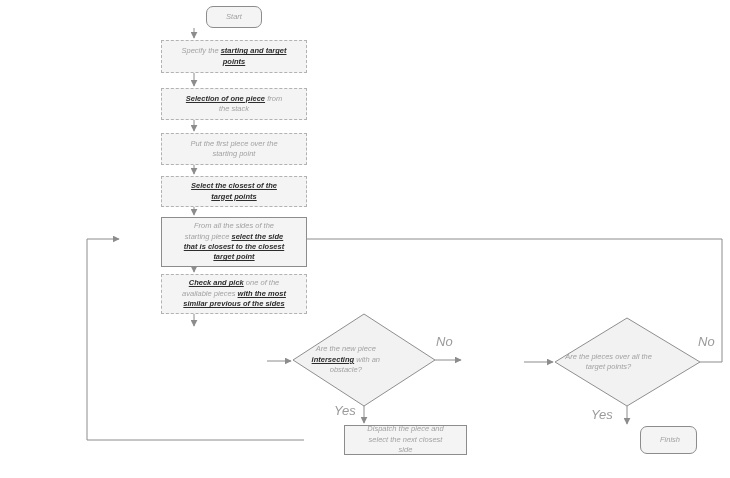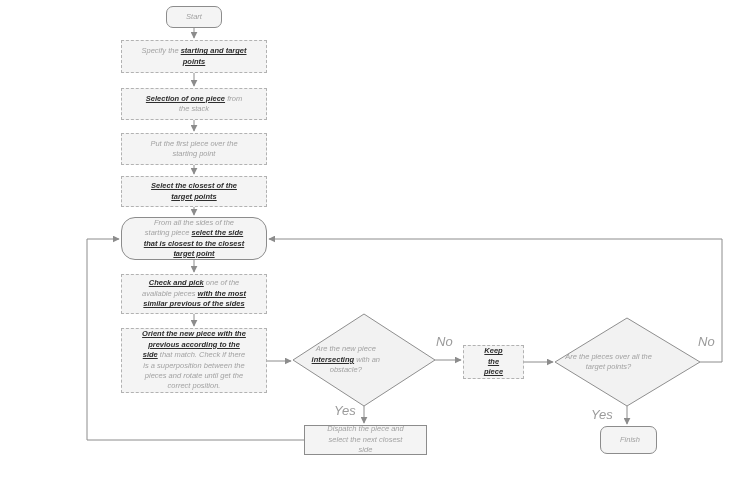--- a/index.html
+++ b/index.html
@@ -10,20 +10,21 @@
     font-family:"Liberation Sans", sans-serif;
     overflow:hidden;
   }
   #edges{position:absolute;left:0;top:0;width:730px;height:478px;}
   .node{
     position:absolute;
     box-sizing:border-box;
     background:#f4f4f4;
     display:flex;align-items:center;justify-content:center;
     padding:2px 19px;
+    margin-left:40px;
   }
   .dashed{border:1px dashed #b2b2b2;}
   .solid{border:1px solid #8c8c8c;}
   .rounded{border:1px solid #8c8c8c;border-radius:7px;}
   .txt{
     width:100%;
     text-align:center;
     font-style:italic;
     font-size:7.5px;
     line-height:1.38;
@@ -87,39 +88,33 @@
   </div>
 
   <div class="node dashed" style="left:121px;top:133px;width:146px;height:32px;">
     <div class="txt"><span>Put the first piece over the starting point</span></div>
   </div>
 
   <div class="node dashed" style="left:121px;top:176px;width:146px;height:31px;">
     <div class="txt"><span class="bd">Select the closest of the target points</span></div>
   </div>
 
-  <div class="node solid" style="left:121px;top:217px;width:146px;height:43px;border-radius:14px;">
+  <div class="node solid" style="left:121px;top:217px;width:146px;height:50px;">
     <div class="txt"><span>From all the sides of the starting piece </span><span class="bd">select the side that is closest to the closest target point</span></div>
   </div>
 
   <div class="node dashed" style="left:121px;top:274px;width:146px;height:40px;">
     <div class="txt"><span class="bd">Check and pick</span><span> one of the available pieces </span><span class="bd">with the most similar previous of the sides</span></div>
   </div>
 
-  <div class="node dashed" style="left:121px;top:328px;width:146px;height:65px;">
-    <div class="txt"><span class="bd">Orient the new piece with the previous according to the side</span><span> that match. Check if there is a superposition between the pieces and rotate until get the correct position.</span></div>
-  </div>
 
   <div class="d-overlay" style="left:299px;top:316px;width:130px;height:88px;">
     <div class="txt"><span>Are the new piece </span><span class="bd">intersecting</span><span> with an obstacle?</span></div>
   </div>
 
-  <div class="node dashed" style="left:463px;top:345px;width:61px;height:34px;">
-    <div class="txt"><span class="bd">Keep the piece</span></div>
-  </div>
 
   <div class="d-overlay" style="left:561px;top:320px;width:132px;height:84px;">
     <div class="txt"><span>Are the pieces over all the target points?</span></div>
   </div>
 
   <div class="node solid" style="left:304px;top:425px;width:123px;height:30px;">
     <div class="txt"><span>Dispatch the piece and select the next closest side</span></div>
   </div>
 
   <div class="node rounded" style="left:600px;top:426px;width:57px;height:28px;">

